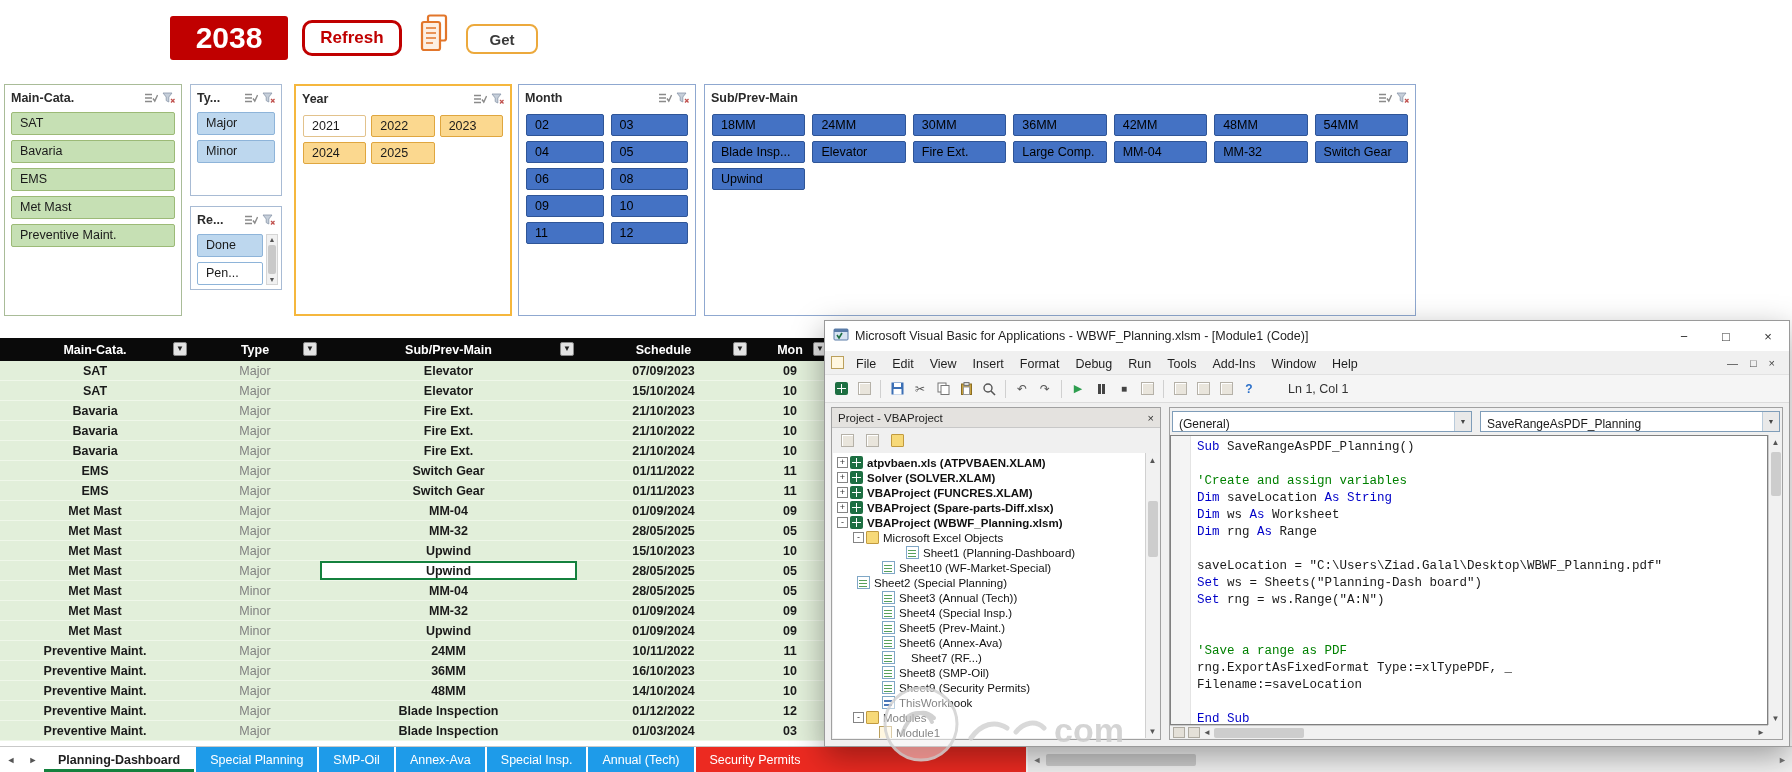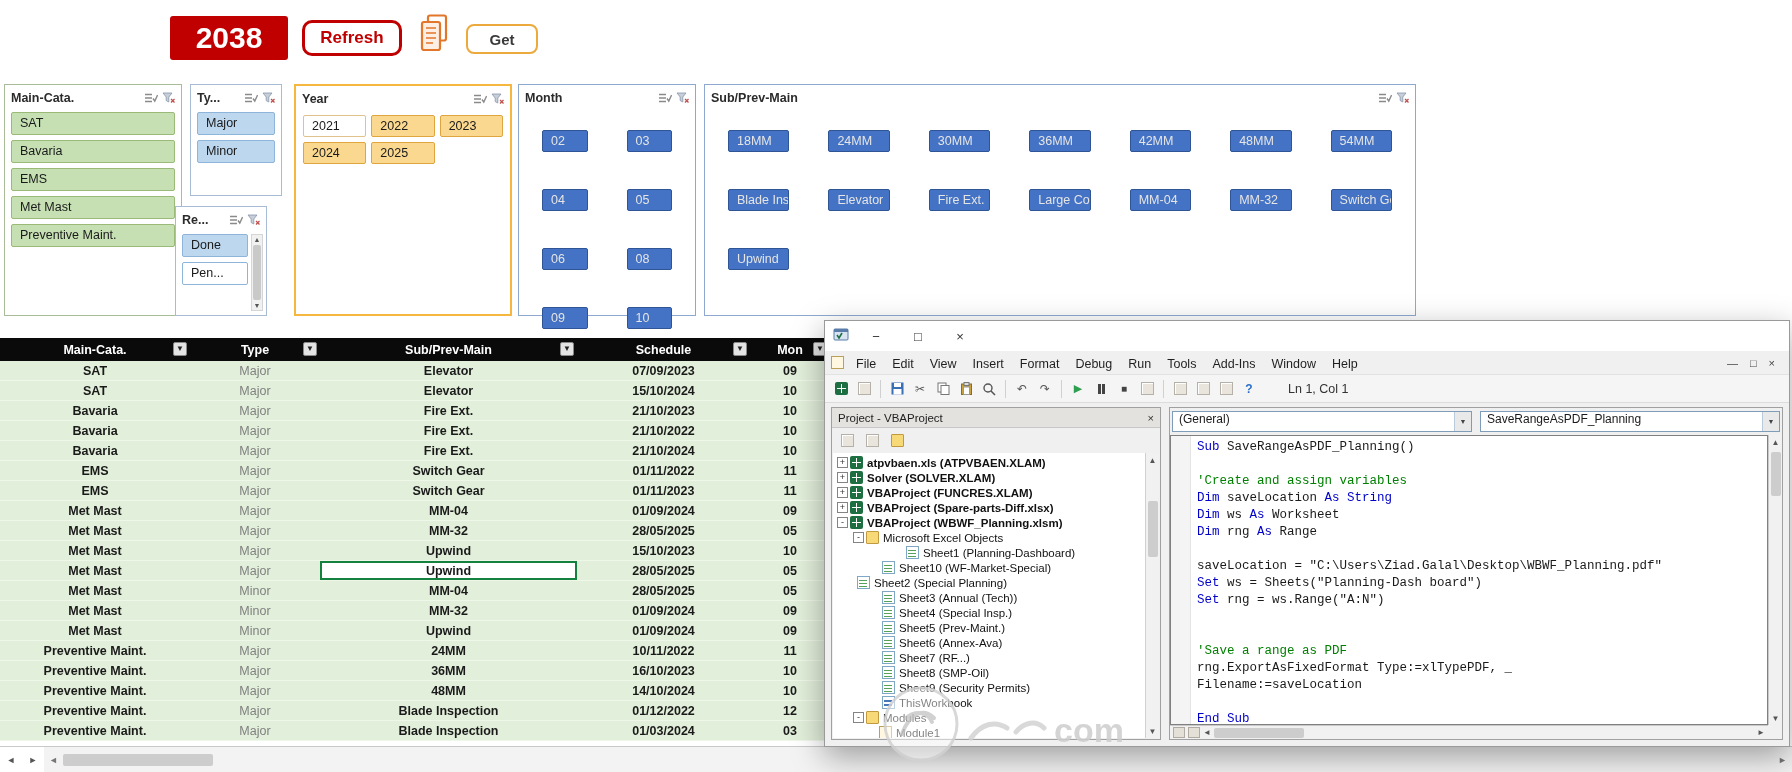--- a/index.html
+++ b/index.html
@@ -25,36 +25,36 @@
   .sl-title{font-weight:bold;font-size:12.5px;color:#2b2b2b;flex:1;white-space:nowrap;overflow:hidden}
   .sl-tools{display:flex;gap:4px;align-items:center}
   .slico{display:flex;align-items:center;cursor:pointer}
   .sl-items{padding:2px 6px;position:relative}
   .sl-item{height:23px;line-height:21px;border:1px solid #999;border-radius:2px;margin-bottom:5px;
     padding:0 8px;font-size:12.5px;white-space:nowrap;overflow:hidden;cursor:pointer}
   .sl-maincata{left:4px;top:84px;width:178px;height:232px;border-color:#A9BC98}
   .sl-maincata .sl-item{background:var(--slicer-green,#C6E0B4);border-color:var(--slicer-green-border,#9CBA77)}
   .sl-type{left:190px;top:84px;width:92px;height:112px;border-color:#A8BBD4}
   .sl-type .sl-item,.sl-re .sl-item{background:var(--slicer-lightblue,#BDD7EE);border-color:var(--slicer-lightblue-border,#8EB4D9)}
-  .sl-re{left:175px;top:206px;width:92px;height:110px;border-color:#A8BBD4}
+  .sl-re{left:190px;top:206px;width:92px;height:84px;border-color:#A8BBD4}
   .sl-re .sl-items{padding-right:18px}
   .sl-re .sl-item.off{background:#fff;border-color:var(--slicer-lightblue-border,#8EB4D9)}
   .sl-scroll{position:absolute;right:3px;top:27px;bottom:4px;width:12px;background:#F1F1F1;
     border:1px solid #D5D5D5;display:flex;flex-direction:column;align-items:center;
     justify-content:space-between;font-size:7px;color:#555;padding:1px 0}
   .sl-scroll .sthumb{width:8px;flex:1;margin:2px 0;background:#C9C9C9;border-radius:2px}
   .sl-year{left:294px;top:84px;width:218px;height:232px;border:2px solid #F5B73D}
   .sl-year .sl-items{display:grid;grid-template-columns:repeat(3,1fr);gap:5px;padding:4px 7px}
   .sl-year .sl-item{margin:0;height:22px;line-height:20px;background:var(--slicer-orange,#FBD88F);border-color:var(--slicer-orange-border,#DFA63F)}
   .sl-year .sl-item.off{background:#fff;border-color:#E2C28C}
   .sl-month{left:518px;top:84px;width:178px;height:232px;border-color:#8FA8D0}
   .sl-month .sl-items{display:grid;grid-template-columns:repeat(2,1fr);gap:5px 7px;padding:4px 7px}
   .sl-sub{left:704px;top:84px;width:712px;height:232px;border-color:#8FA8D0}
   .sl-sub .sl-items{display:grid;grid-template-columns:repeat(7,1fr);gap:5px 7px;padding:4px 7px}
-  .sl-month .sl-item,.sl-sub .sl-item{margin:16px;height:22px;line-height:20px;color:#e5e5e5;
+  .sl-month .sl-item,.sl-sub .sl-item{margin:0;height:22px;line-height:20px;color:#000000;
     background:var(--slicer-blue,#4472C4);border-color:var(--slicer-blue-border,#2F5597)}
 
   
   .ptable{position:absolute;left:0;top:338px;width:830px}
   .thead{display:flex;height:23px;background:var(--header-black,#0A0A0A)}
   .th{position:relative;display:flex;align-items:center;justify-content:center;
     color:#fff;font-weight:bold;font-size:12.5px}
   .fbtn{position:absolute;right:3px;top:4px;width:14px;height:14px;background:#E3E3E3;
     border:1px solid #888;border-radius:2px;font-size:8px;line-height:12px;text-align:center;color:#222;cursor:pointer}
   .tr{display:flex;height:20px}
@@ -127,21 +127,21 @@
   .tlabel{font-size:11.5px;color:#111}
   .tlabel.b{font-weight:bold}
   .proj-scroll{position:absolute;right:1px;top:45px;width:14px;bottom:1px;background:#F1F1F1;
     border-left:1px solid #D0D0D0;display:flex;flex-direction:column;align-items:center;font-size:8px;color:#555}
   .pthumb{width:10px;height:56px;background:#CDCDCD;border-radius:2px;margin-top:34px;cursor:grab}
   .parrow{height:14px;display:flex;align-items:center;cursor:pointer}
   .proj-scroll .parrow:last-child{margin-top:auto}
   
   .codep{position:absolute;left:344px;top:4px;right:6px;bottom:6px;background:#F0F0F0;border:1px solid #A0A0A0}
   .combos{height:27px;display:flex;align-items:center;gap:8px;padding:2px 2px}
-  .combo{flex:1;height:21px;background:#fff;border:1px solid #7F9DB9;display:flex;align-items:flex-start;
+  .combo{flex:1;height:21px;background:#fff;border:1px solid #7F9DB9;display:flex;align-items:flex-end;
     font-size:12px;padding-left:6px;cursor:pointer;white-space:nowrap;overflow:hidden}
   .combo .cb{margin-left:auto;width:17px;align-self:stretch;background:#E9E9E9;border-left:1px solid #B9CBDB;
     display:flex;align-items:center;justify-content:center;font-size:7px;color:#444;flex:none}
   .code-area{position:absolute;left:0;top:27px;right:14px;bottom:14px;background:#fff;border:1px solid #808080;display:flex;cursor:text}
   .code-margin{width:20px;background:#F4F4F4;border-right:1px solid #E4E4E4;flex:none}
   .code-text{padding:3px 6px;font-family:"Liberation Mono","DejaVu Sans Mono",monospace;
     font-size:12.5px;line-height:17px;white-space:pre}
   .cline{height:17px}
   .kw{color:var(--code-keyword,#0000C8)}
   .cm{color:var(--code-comment,#008000)}
@@ -508,35 +508,45 @@
           <div class="td c2" style="width: 257px;">Blade Inspection</div>
           <div class="td c3" style="width: 173px;">01/03/2024</div>
           <div class="td c4" style="width: 80px;">03</div>
         </div>
       </div>
   </div>
 
   <div class="tabbar">
     <span class="tabnav">◄</span>
     <span class="tabnav">►</span>
+    <div class="tabs">
+        <div class="tab active">Planning-Dashboard</div>
+        <div class="tab blue">Special Planning</div>
+        <div class="tab blue">SMP-Oil</div>
+        <div class="tab blue">Annex-Ava</div>
+        <div class="tab blue">Special Insp.</div>
+        <div class="tab blue">Annual (Tech)</div>
+        <div class="tab red">Security Permits</div>
+      </div>
     <div class="tabbar-scroll">
       <span class="tn2">◄</span>
       <span class="tthumb"></span>
       <span class="tspacer"></span>
       <span class="tn2">►</span>
     </div>
   </div>
 
   <div class="vba">
     <div class="vba-title">
       <span><svg width="16" height="16" viewBox="0 0 16 16">
             <rect x="1" y="3" width="14" height="11" rx="1" fill="#D8E4F2" stroke="#5A7CA8"></rect>
             <rect x="1" y="3" width="14" height="3" fill="#5A7CA8"></rect>
             <path d="M4 9l2 3 3-5" stroke="#1D6F42" stroke-width="1.6" fill="none"></path>
           </svg></span>
+      <span class="vba-title-text">Microsoft Visual Basic for Applications - WBWF_Planning.xlsm - [Module1 (Code)]</span>
       <span class="winbtns">
         <span>−</span>
         <span>□</span>
         <span>×</span>
       </span>
     </div>
     <div class="vba-menubar">
       <span class="modico"></span>
       <span class="menus"><span class="menu-item">File</span><span class="menu-item">Edit</span><span class="menu-item">View</span><span class="menu-item">Insert</span><span class="menu-item">Format</span><span class="menu-item">Debug</span><span class="menu-item">Run</span><span class="menu-item">Tools</span><span class="menu-item">Add-Ins</span><span class="menu-item">Window</span><span class="menu-item">Help</span></span>
       <span class="mdi-btns">
@@ -675,21 +685,21 @@
               <span class="tlabel">Sheet4 (Special Insp.)</span>
             </div>
             <div class="tnode" style="padding-left: 49px;">
               <span class="tico sheet"></span>
               <span class="tlabel">Sheet5 (Prev-Maint.)</span>
             </div>
             <div class="tnode" style="padding-left: 49px;">
               <span class="tico sheet"></span>
               <span class="tlabel">Sheet6 (Annex-Ava)</span>
             </div>
-            <div class="tnode" style="padding-left: 49px;">
+            <div class="tnode" style="padding-left: 49px; gap: 12px;">
               <span class="tico sheet"></span>
               <span class="tlabel">Sheet7 (RF...)</span>
             </div>
             <div class="tnode" style="padding-left: 49px;">
               <span class="tico sheet"></span>
               <span class="tlabel">Sheet8 (SMP-Oil)</span>
             </div>
             <div class="tnode" style="padding-left: 49px;">
               <span class="tico sheet"></span>
               <span class="tlabel">Sheet9 (Security Permits)</span>

